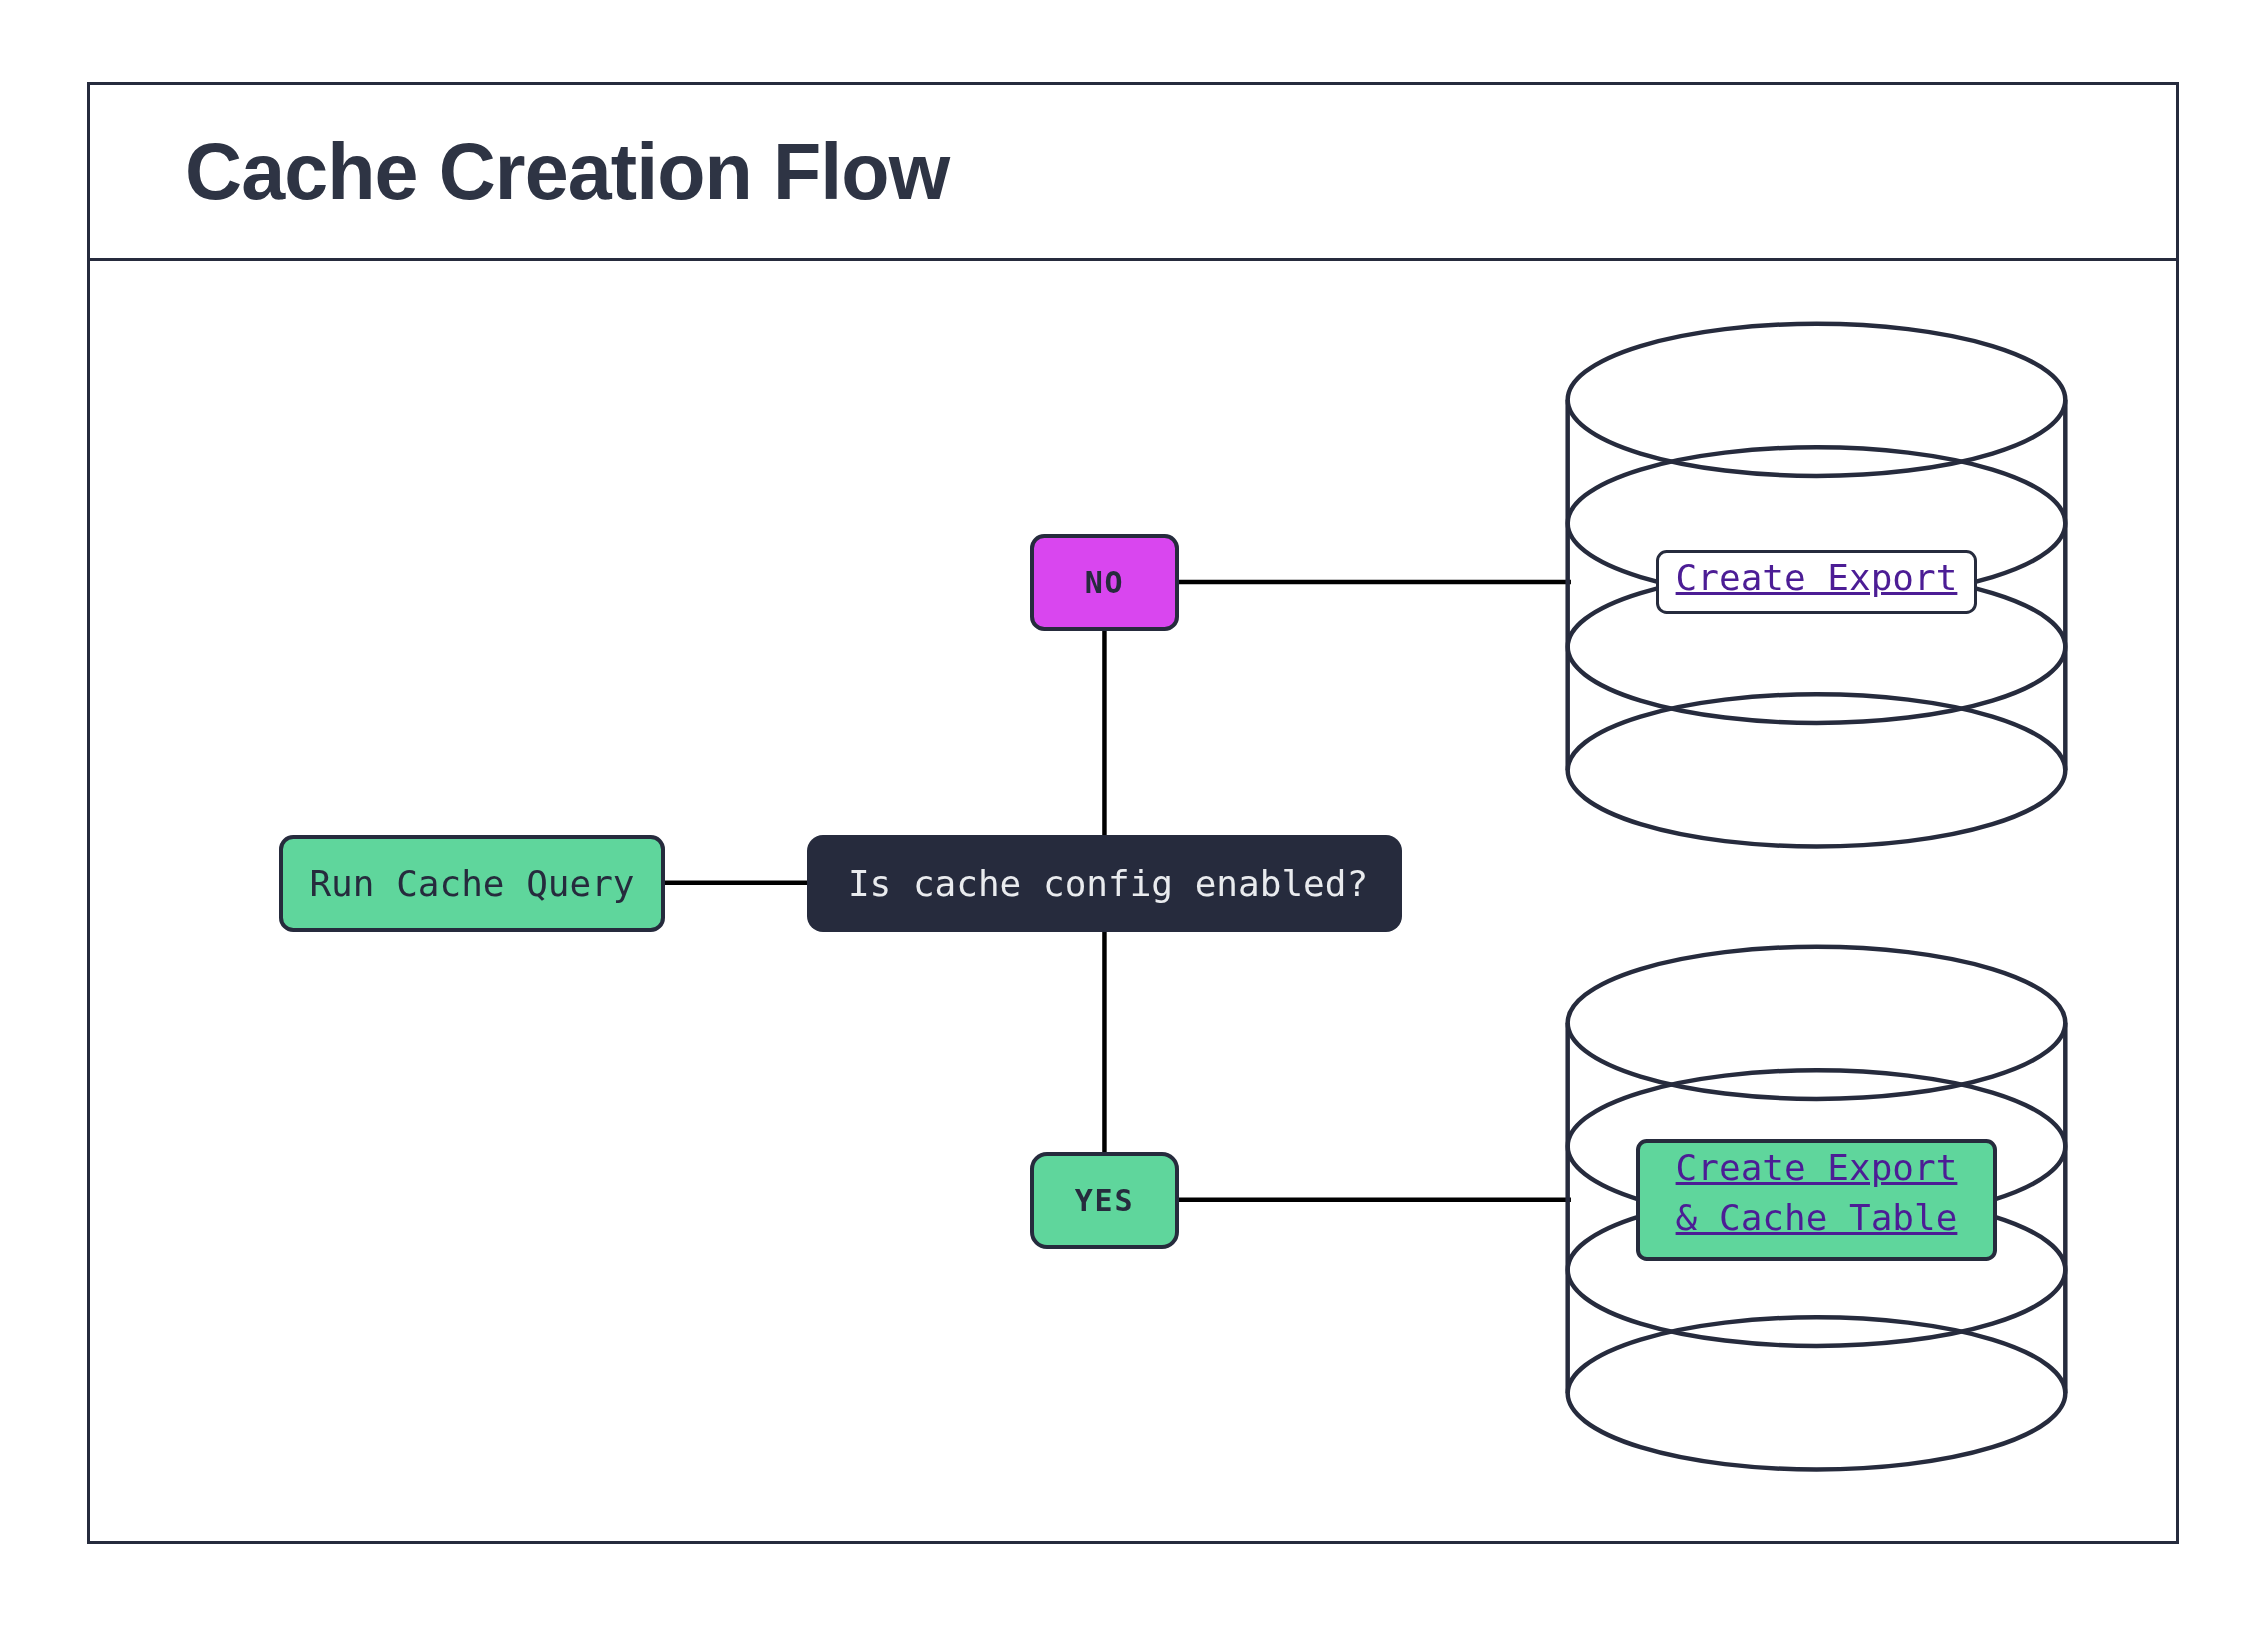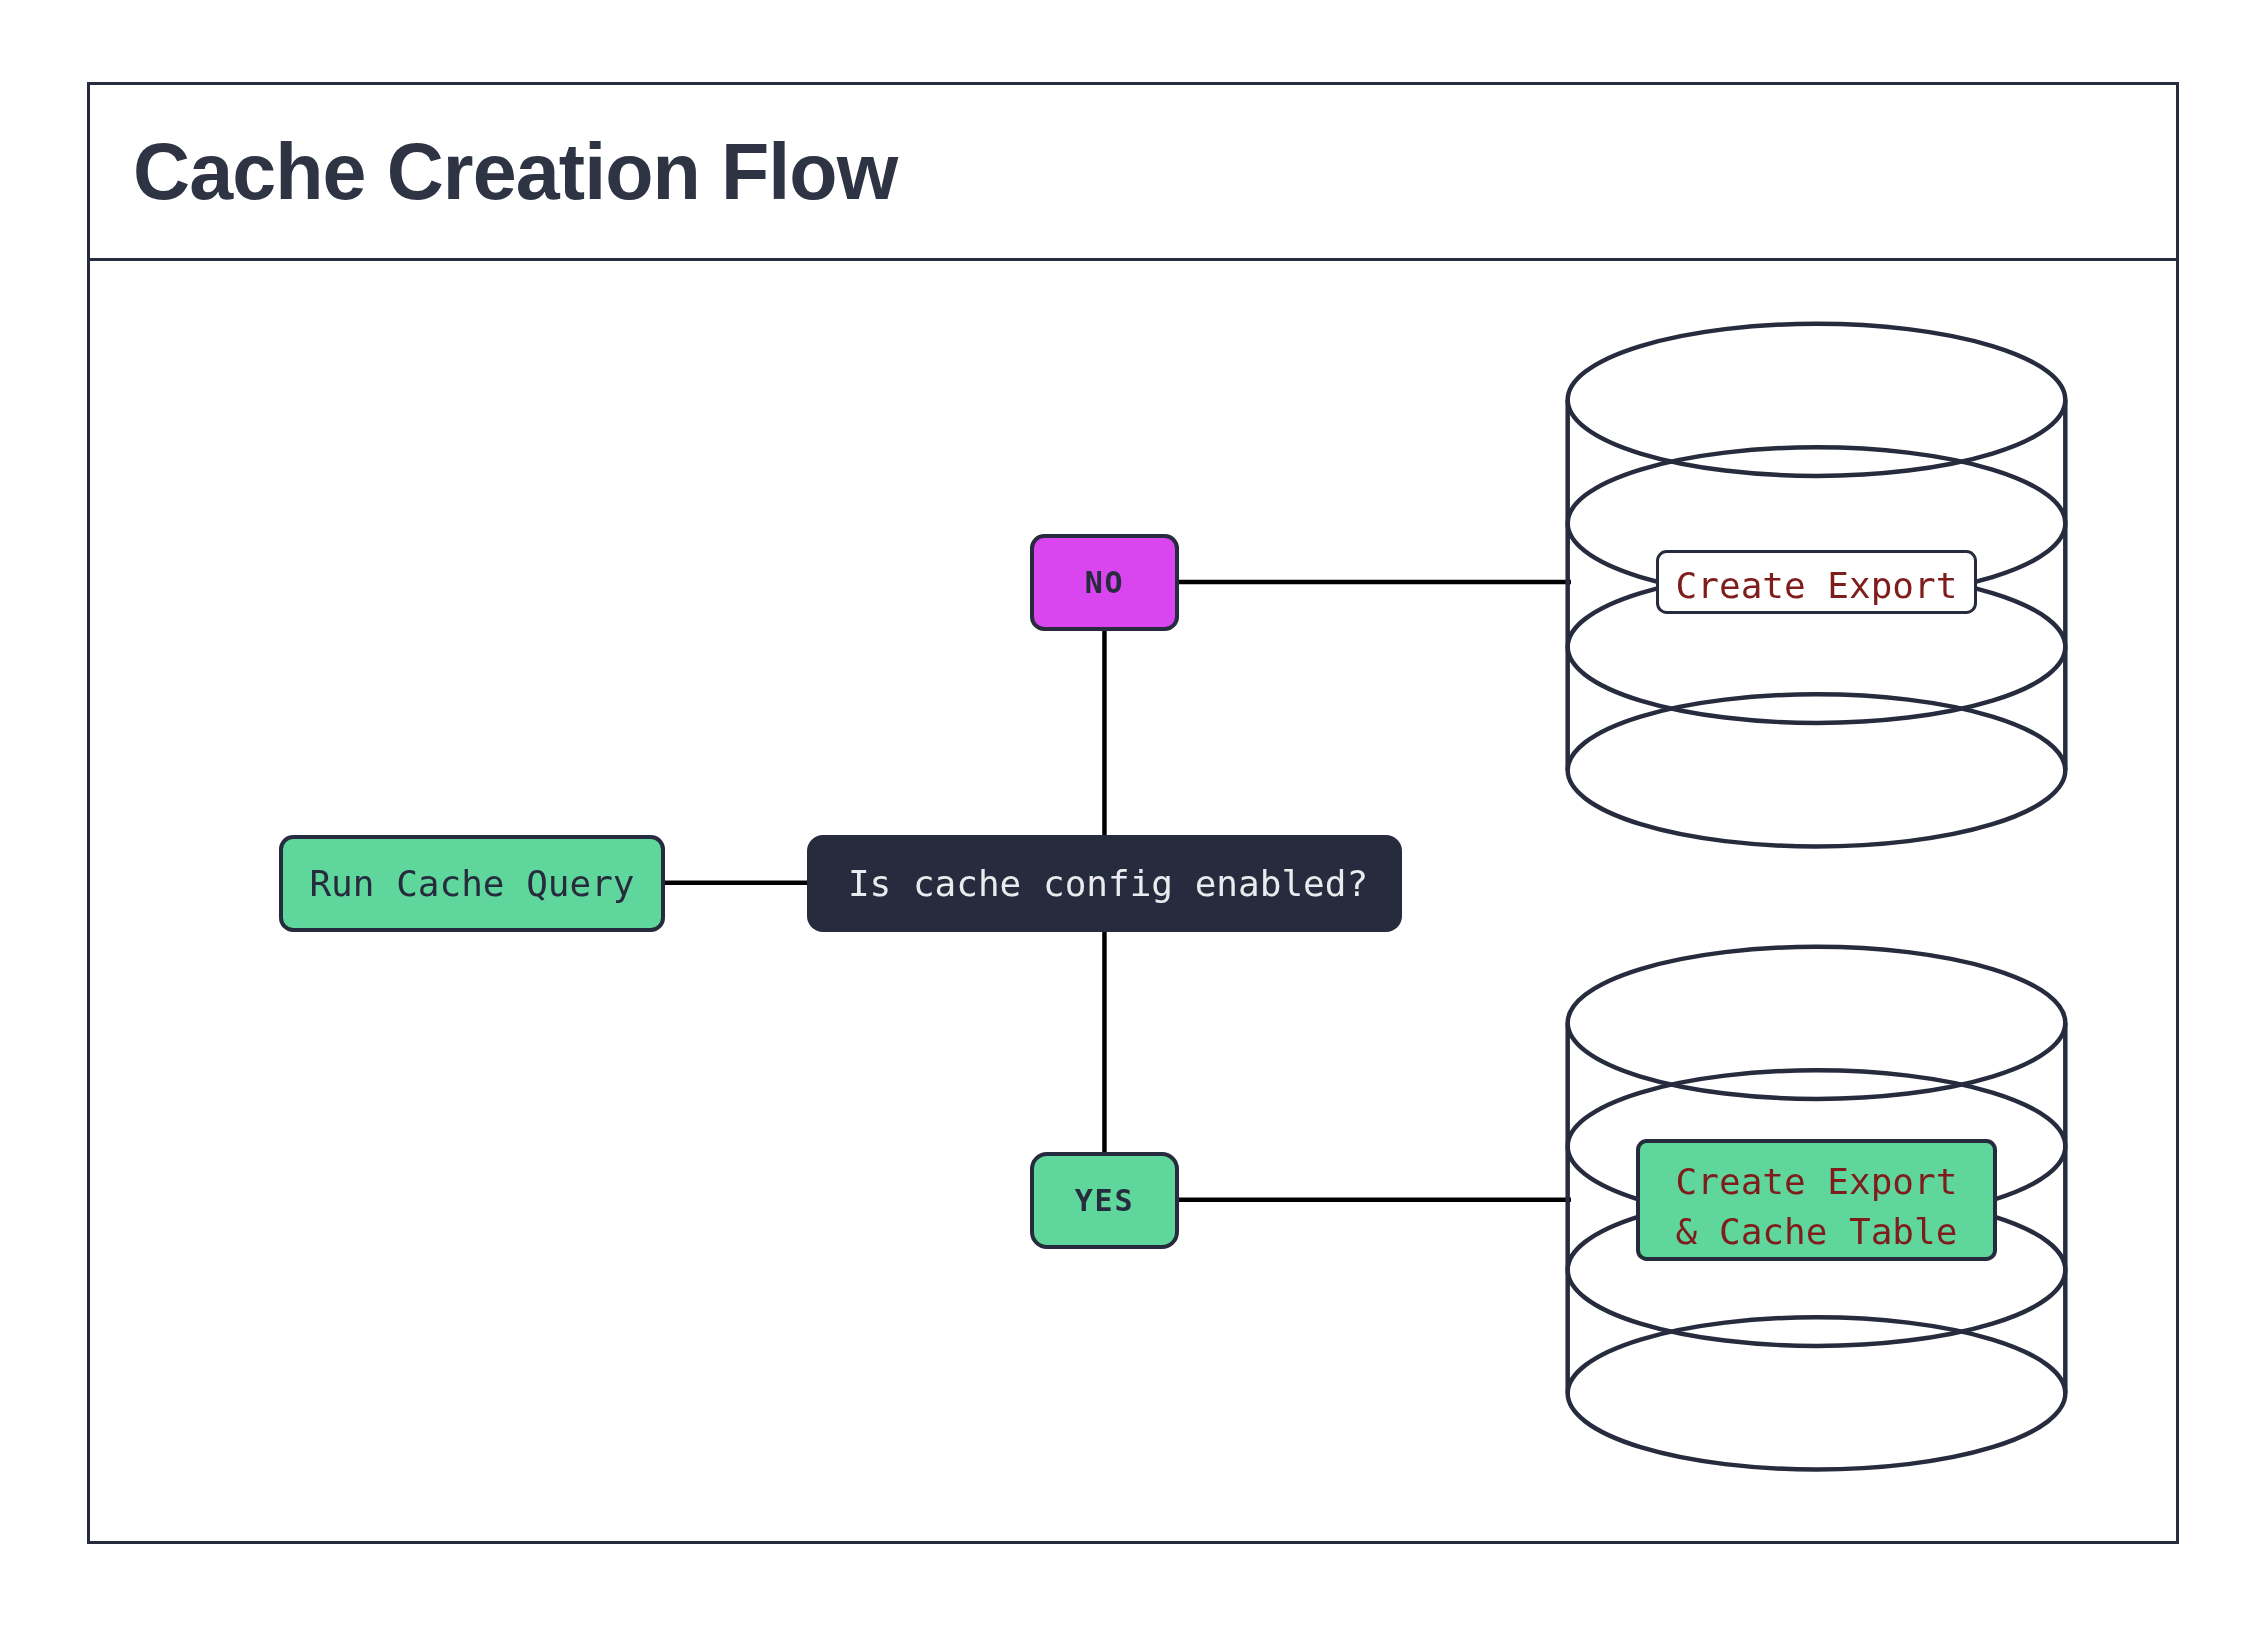--- a/index.html
+++ b/index.html
@@ -24,21 +24,21 @@
     box-sizing: border-box;
     border: 3.6px solid #262b3d;
     background: transparent;
   }
   .header {
     height: 176px;
     box-sizing: border-box;
     border-bottom: 3.6px solid #262b3d;
     display: flex;
     align-items: center;
-    padding-left: 43px;
+    padding-left: 95px;
   }
   .title {
     font-family: "Liberation Sans", sans-serif;
     font-weight: 700;
     font-size: 79px;
     color: #2e3444;
     letter-spacing: -0.9px;
   }
   .connectors {
     position: absolute;
@@ -76,29 +76,30 @@
   .branch {
     font-size: 30px;
     font-weight: 700;
     letter-spacing: 1.8px;
   }
   .dblabel {
     position: absolute;
     display: flex;
     flex-direction: column;
     align-items: center;
-    justify-content: flex-end;
+    justify-content: flex-start;
     box-sizing: border-box;
     font-size: 36px;
-    color: #7f1d1d;
+    color: #4c1d95;
     background: #ffffff;
     border: 3.6px solid #262b3d;
     border-radius: 10.7px;
     line-height: 50px;
     white-space: nowrap;
+    text-decoration: underline;
   }
   .dblabel.green {
     background: #5fd69c;
     border-width: 4.5px;
   }
 </style>
 </head>
 <body>
 
 <div class="page">

